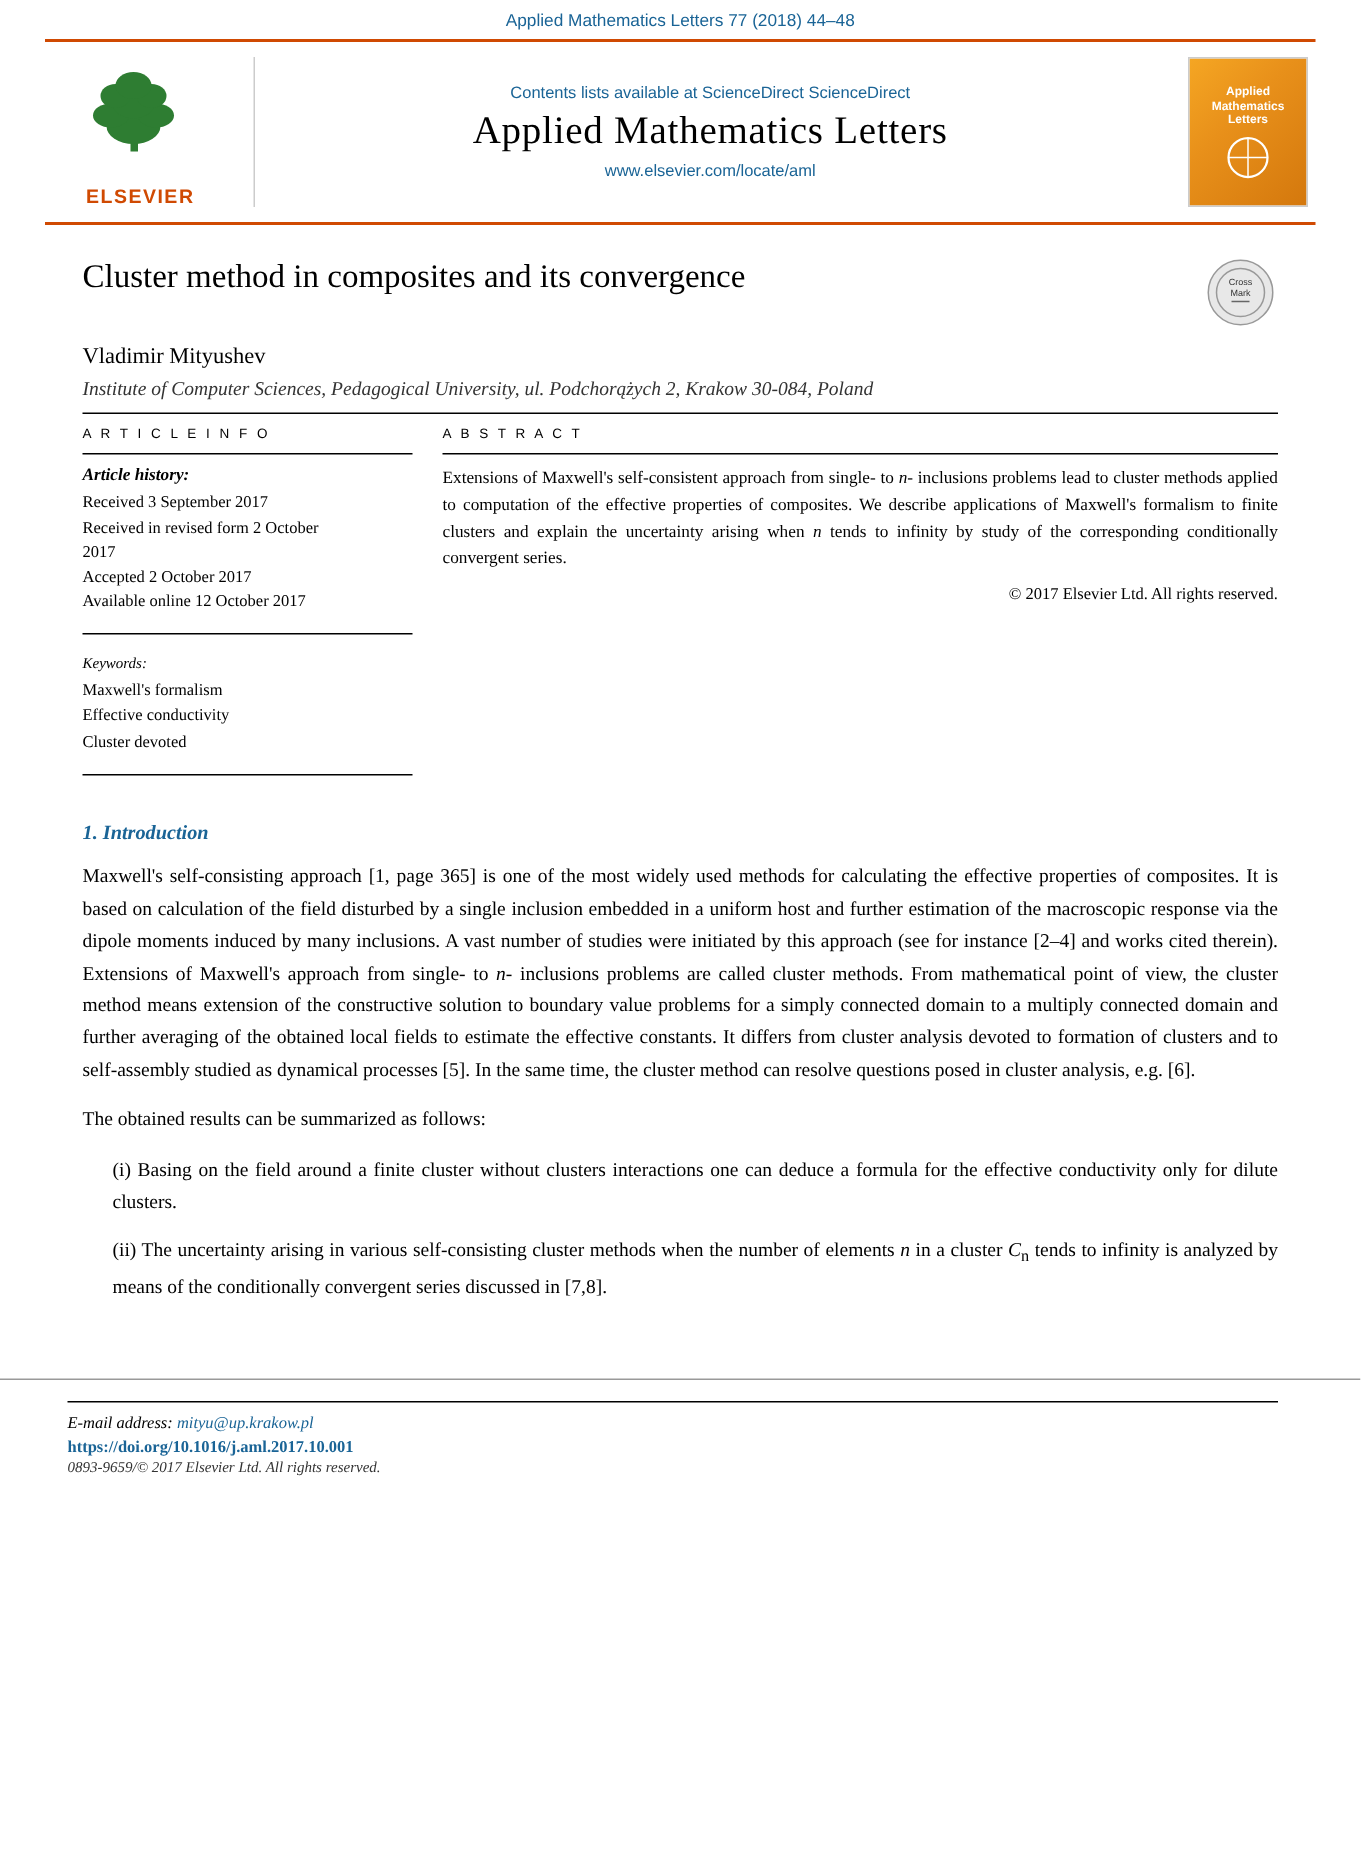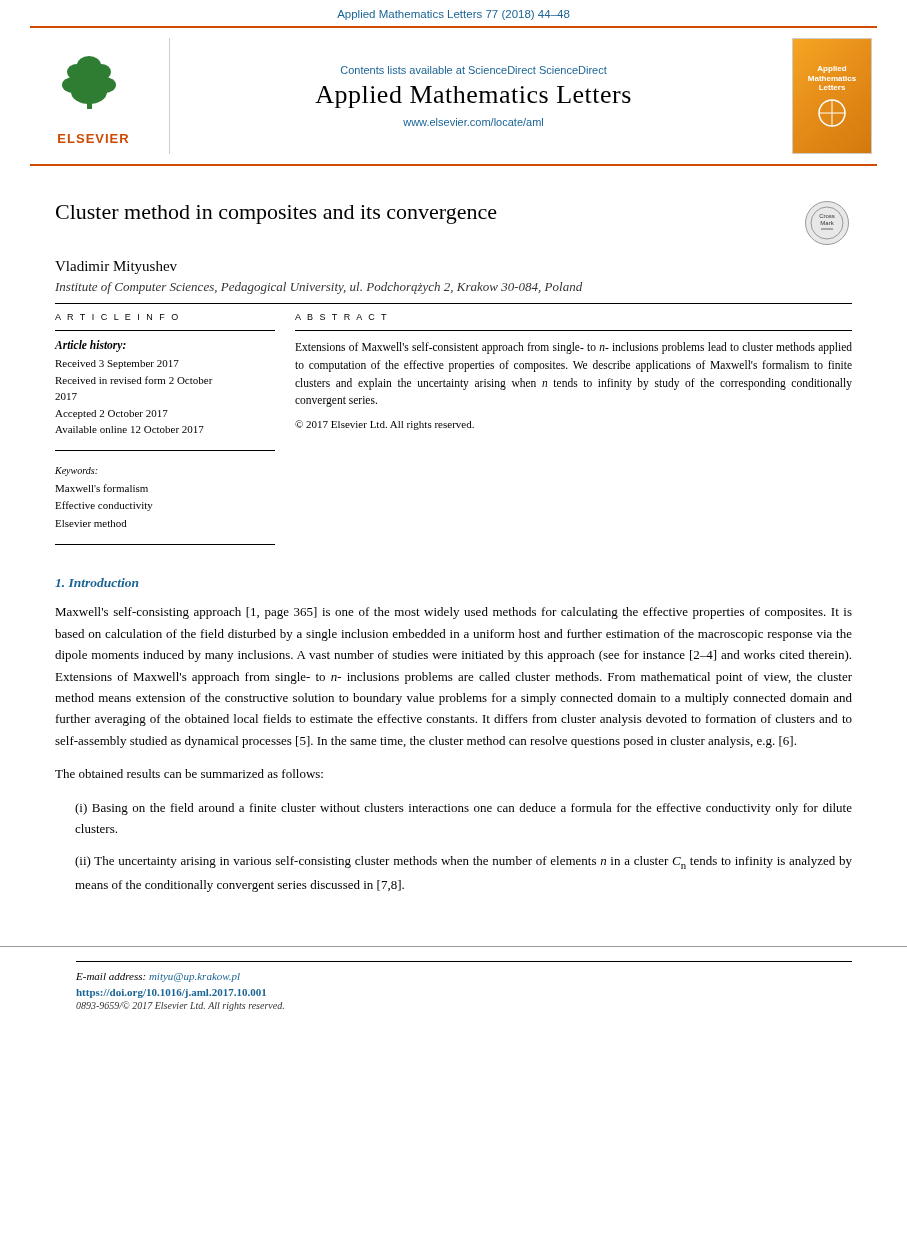--- a/index.html
+++ b/index.html
@@ -102,42 +102,42 @@
       width: 90px;
       flex-shrink: 0;
       display: flex;
       align-items: center;
       justify-content: center;
       margin-left: 10px;
     }
 
     .cover-box {
       width: 80px;
-      height: 116px;
+      height: 100px;
       background: linear-gradient(135deg, #f5a623 0%, #e8901a 40%, #d4780d 100%);
       border: 1px solid #ccc;
       display: flex;
       flex-direction: column;
       align-items: center;
       justify-content: center;
       padding: 5px;
     }
 
     .cover-box-title {
       font-size: 7px;
       color: #fff;
       text-align: center;
       font-weight: bold;
       font-family: Arial, sans-serif;
       line-height: 1.2;
     }
 
     
     .article-content {
-      padding: 32px 55px 20px 55px;
+      padding: 20px 55px 20px 55px;
     }
 
     
     .article-title {
       font-size: 22px;
       font-family: 'Times New Roman', Times, serif;
       color: #000;
       margin-bottom: 12px;
       line-height: 1.3;
     }
@@ -244,20 +244,21 @@
       line-height: 1.55;
       text-align: justify;
       color: #000;
     }
 
     .abstract-text em {
       font-style: italic;
     }
 
     .copyright-line {
+      text-align: right;
       font-size: 11px;
       margin-top: 8px;
       color: #000;
     }
 
     
     .section-heading {
       font-size: 13.5px;
       font-family: 'Times New Roman', Times, serif;
       font-weight: bold;
@@ -286,21 +287,21 @@
       margin-bottom: 10px;
       padding-left: 20px;
       color: #000;
     }
 
     
     .article-footer {
       border-top: 1px solid #999;
       padding-top: 6px;
       margin-top: 20px;
-      padding-left: 76px;
+      padding-left: 45px;
       padding-right: 55px;
     }
 
     .footer-email {
       font-size: 11px;
       font-style: italic;
       color: #000;
       margin-bottom: 4px;
     }
 
@@ -408,21 +409,21 @@
         <div class="history-item">Received 3 September 2017</div>
         <div class="history-item">Received in revised form 2 October<br>2017</div>
         <div class="history-item">Accepted 2 October 2017</div>
         <div class="history-item">Available online 12 October 2017</div>
 
         <hr class="divider" style="margin-top:12px;">
 
         <div class="keywords-label italic">Keywords:</div>
         <div class="keyword-item">Maxwell's formalism</div>
         <div class="keyword-item">Effective conductivity</div>
-        <div class="keyword-item">Elsevier method</div>
+        <div class="keyword-item">Cluster devoted</div>
 
         <hr class="divider" style="margin-top:12px;">
       </div>
 
       <div class="abstract-col">
         <div class="section-label">A B S T R A C T</div>
         <hr class="divider">
         <p class="abstract-text">
           Extensions of Maxwell's self-consistent approach from single- to <em>n</em>- inclusions problems lead to cluster methods applied to computation of the effective properties of composites. We describe applications of Maxwell's formalism to finite clusters and explain the uncertainty arising when <em>n</em> tends to infinity by study of the corresponding conditionally convergent series.
         </p>

